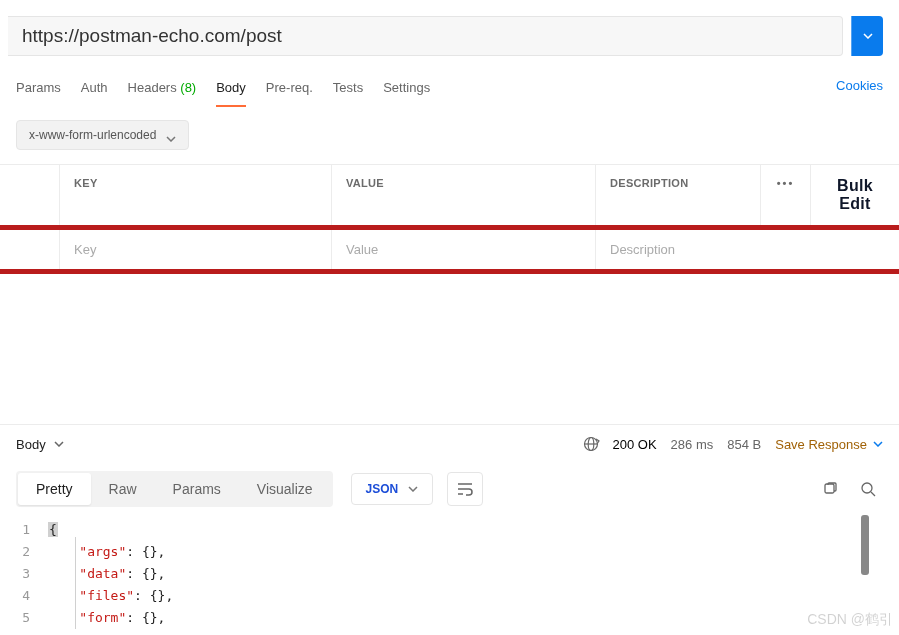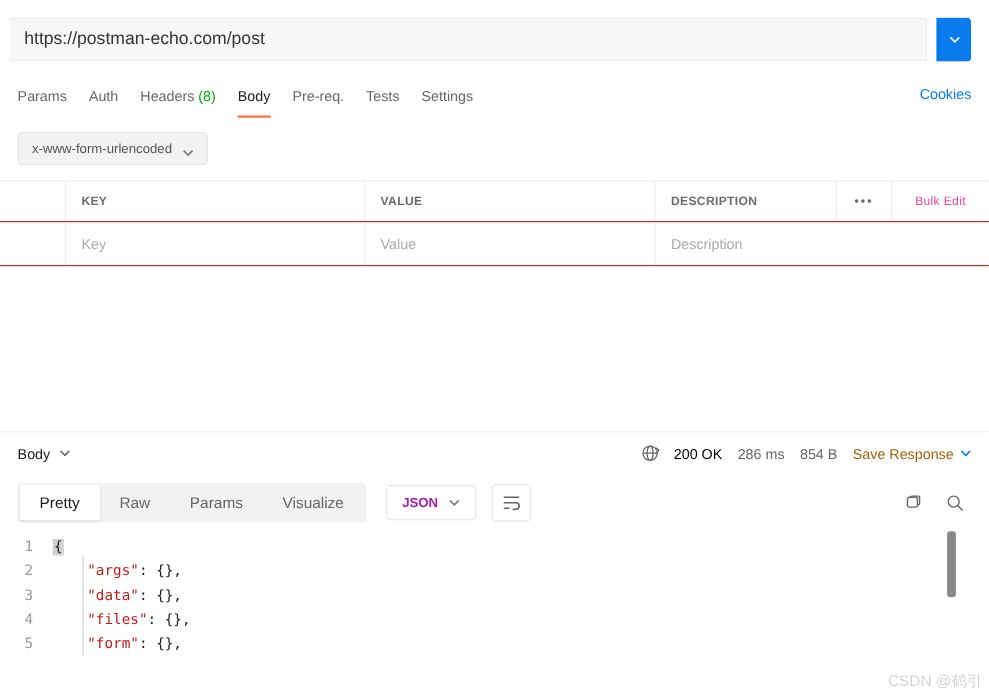--- a/index.html
+++ b/index.html
@@ -1,62 +1,62 @@
 <!DOCTYPE html>
 <html><head>
   <meta charset="utf-8">
   <style>
     * { box-sizing: border-box; margin: 0; padding: 0; }
     body { font-family: -apple-system, BlinkMacSystemFont, "Segoe UI", Arial, sans-serif; font-size: 13px; color: #212121; background: #fff; width: 899px; height: 635px; overflow: hidden; position: relative; }
     
     .request-bar { display: flex; gap: 8px; padding: 16px 16px 10px 16px; align-items: stretch; }
     .method-select { display: flex; align-items: center; justify-content: space-between; background: #f2f2f2; border: 1px solid #e5e5e5; border-radius: 4px 0 0 4px; padding: 0 14px; width: 138px; font-weight: 600; font-size: 13px; cursor: pointer; height: 40px; }
-    .url-input { flex: 1; background: #f7f7f7; border: 1px solid #e5e5e5; border-left: none; border-radius: 0 4px 4px 0; padding: 0 14px; font-size: 16px; height: 40px; margin-left: -8px; display: flex; align-items: center; color: #333; }
+    .url-input { flex: 1; background: #f7f7f7; border: 1px solid #e5e5e5; border-left: none; border-radius: 0 4px 4px 0; padding: 0 14px; font-size: 19px; height: 40px; margin-left: -8px; display: flex; align-items: center; color: #333; }
     .send-group { display: flex; }
     .send-btn { background: #097bed; color: #fff; border: none; border-radius: 4px 0 0 4px; padding: 0 28px; font-size: 14px; font-weight: 600; cursor: pointer; height: 40px; }
     .send-dropdown { background: #097bed; color: #fff; border: none; border-left: 1px solid rgba(255,255,255,0.3); border-radius: 0 4px 4px 0; width: 32px; display: flex; align-items: center; justify-content: center; cursor: pointer; height: 40px; }
     
     .tabs-row { display: flex; align-items: center; padding: 8px 16px 0 16px; border-bottom: 1px solid transparent; }
     .tabs { display: flex; gap: 20px; flex: 1; }
     .tab { padding: 6px 0 10px 0; font-size: 13px; color: #666; cursor: pointer; }
     .tab.active { color: #212121; font-weight: 500; border-bottom: 2px solid #ff6c37; }
     .tab .badge { color: #0a0; }
     .cookies-link { color: #097bed; font-size: 13px; cursor: pointer; font-weight: 500; padding-bottom: 10px; }
     
     .body-type-row { padding: 12px 16px 14px 16px; }
     .body-type-select { display: inline-flex; align-items: flex-end; gap: 10px; background: #f2f2f2; border: 1px solid #e5e5e5; border-radius: 4px; padding: 7px 12px; font-size: 12px; color: #555; cursor: pointer; }
     
     .kv-table { border-top: 1px solid #ececec; }
-    .kv-header, .kv-row { display: flex; border-bottom: 1px solid #b91c1c; }
+    .kv-header, .kv-row { display: flex; border-bottom: 5px solid #b91c1c; }
     .kv-header { font-size: 11px; color: #6b6b6b; font-weight: 600; letter-spacing: 0.3px; }
     .kv-header > div, .kv-row > div { padding: 12px 14px; border-right: 1px solid #ececec; }
     .kv-header > div:last-child, .kv-row > div:last-child { border-right: none; }
     .col-spacer { width: 60px; }
     .col-key { width: 272px; }
     .col-value { width: 264px; }
     .col-desc { flex: 1; }
     .col-more { width: 50px; text-align: center; letter-spacing: 2px; border-right: 1px solid #ececec !important; }
-    .col-bulk { width: 88px; color: #ec4899; font-weight: 400; font-size: 11px; text-align: center; }
+    .col-bulk { width: 88px; color: #0f172a; font-weight: 700; font-size: 16px; text-align: center; }
     .kv-row { color: #aaa; font-size: 13px; }
     
     .blank-area { height: 150px; }
     
     .response-bar { display: flex; align-items: center; padding: 10px 16px; border-top: 1px solid #ececec; }
     .response-body-select { display: flex; align-items: center; gap: 8px; font-size: 13px; font-weight: 500; cursor: pointer; }
     .response-spacer { flex: 1; }
     .net-icon { margin-right: 12px; color: #666; }
     .status-ok { color: #000000; font-size: 13px; margin-right: 14px; }
     .status-meta { color: #666; font-size: 13px; margin-right: 14px; }
     .save-response { color: #a16207; font-size: 13px; font-weight: 500; cursor: pointer; display: flex; align-items: center; gap: 6px; }
     
     .response-toolbar { display: flex; align-items: center; gap: 8px; padding: 8px 16px; }
     .view-tabs { display: flex; background: #f2f2f2; border-radius: 4px; padding: 2px; }
     .view-tab { padding: 8px 18px; font-size: 14px; color: #666; cursor: pointer; border-radius: 3px; }
     .view-tab.active { background: #fff; color: #212121; font-weight: 500; box-shadow: 0 1px 2px rgba(0,0,0,0.08); }
-    .format-select { display: flex; align-items: center; gap: 10px; border: 1px solid #e5e5e5; border-radius: 4px; padding: 8px 14px; font-size: 12px; font-weight: 600; color: #a21caf; cursor: pointer; margin-left: 10px; }
+    .format-select { display: flex; align-items: center; gap: 10px; border: 1px solid #e5e5e5; border-radius: 4px; padding: 8px 14px; font-size: 12px; font-weight: 600; color: #1d4ed8; cursor: pointer; margin-left: 10px; }
     .wrap-btn { border: 1px solid #e5e5e5; border-radius: 4px; width: 36px; height: 34px; display: flex; align-items: center; justify-content: center; cursor: pointer; margin-left: 6px; color: #666; }
     .toolbar-spacer { flex: 1; }
     .icon-btn { width: 30px; height: 30px; display: flex; align-items: center; justify-content: center; cursor: pointer; color: #666; border-radius: 4px; }
     
     .code-view { font-family: Consolas, Monaco, monospace; font-size: 13px; padding: 4px 0 0 4px; position: relative; }
     .code-line { display: flex; line-height: 22px; }
     .line-num { width: 44px; text-align: right; padding-right: 18px; color: #999; user-select: none; }
     .line-content { flex: 1; white-space: pre; }
     .j-key { color: #c41a16; }
     .j-punc { color: #212121; }

